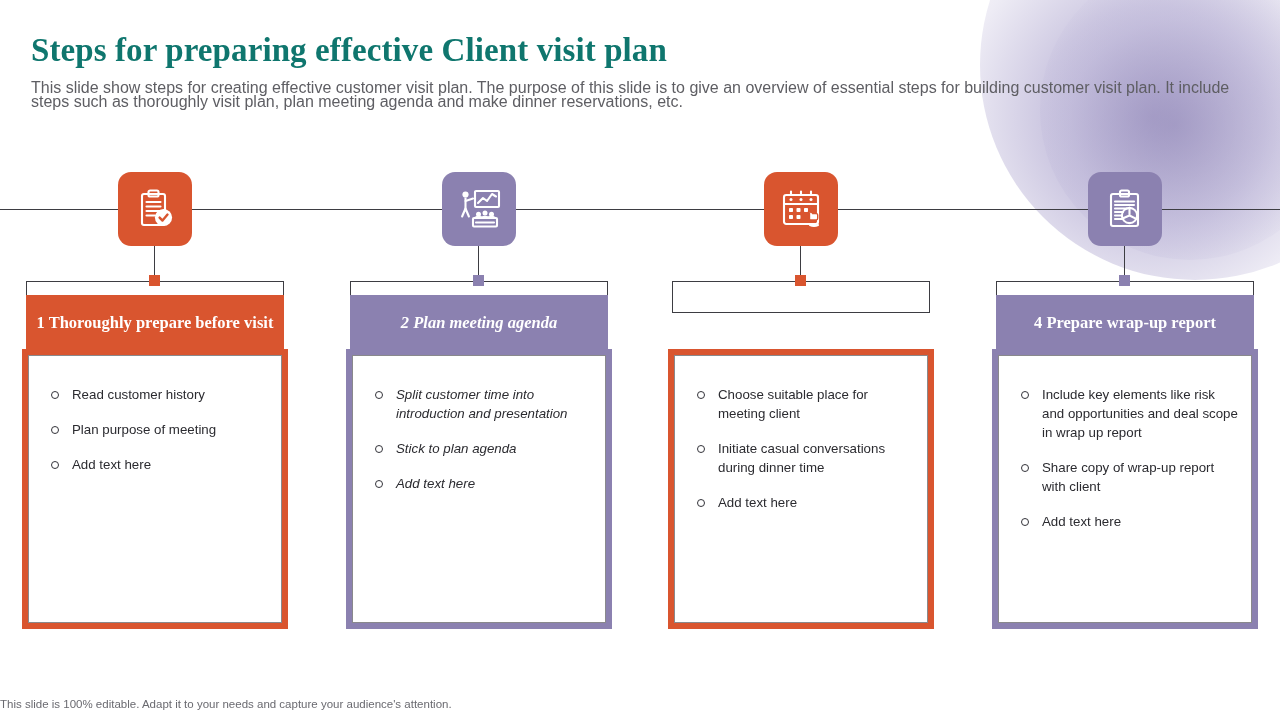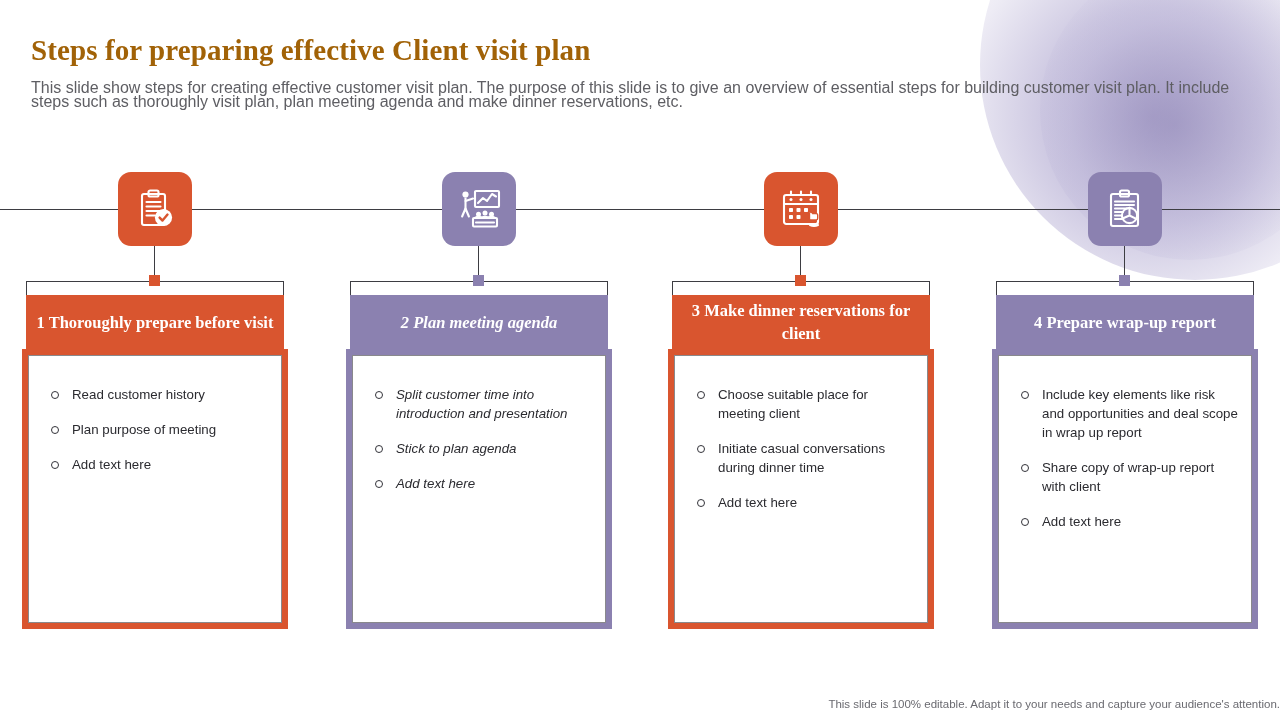--- a/index.html
+++ b/index.html
@@ -46,23 +46,23 @@
     z-index: 0;
   }
 
   
   .slide-title {
     position: absolute;
     left: 31px;
     top: 29px;
     font-family: "Liberation Serif", serif;
     font-weight: bold;
-    font-size: 29px;
+    font-size: 33px;
     line-height: 42px;
-    color: #a16207;
+    color: #0f766e;
     letter-spacing: 0.1px;
     z-index: 3;
   }
   .slide-subtitle {
     position: absolute;
     left: 31px;
     top: 81px;
     width: 1215px;
     font-size: 16px;
     line-height: 14px;
@@ -209,21 +209,21 @@
     border-radius: 50%;
     background: transparent;
   }
 
   
   .footer-note {
     position: absolute;
     left: 0;
     right: 0;
     top: 698px;
-    text-align: right;
+    text-align: left;
     font-size: 11.5px;
     color: #6a6a70;
     z-index: 3;
   }
 </style>
 </head>
 <body>
 
 <div class="corner-glow"></div>
 <div class="corner-glow2"></div>
@@ -310,23 +310,20 @@
         <rect x="10" y="28" width="4" height="4" rx="0.7"></rect>
         <rect x="17.5" y="28" width="4" height="4" rx="0.7"></rect>
       </g>
       <path d="M30.5 25.5 v6.2 q0 1.2 1.2 1.2 h5.6 q1.4 0 1.4 -1.6 v-3.4 q0 -1.3 -1.3 -1.3 h-4.3" fill="#ffffff" stroke="#D9552F" stroke-width="1.4"></path>
       <path d="M31 38 q4 2 8 0" stroke="#ffffff" fill="none" stroke-width="2.1" stroke-linecap="round" stroke-linejoin="round"></path>
     </svg>
       </div>
       <div class="stem"></div>
       <div class="stem-node" style="background: rgb(217, 85, 47);"></div>
       <div class="outline-box"></div>
-      <div class="head-band" style="background: rgb(217, 85, 47);">
-        <div class="head-text">3 Make dinner reservations for client</div>
-      </div>
       <div class="body-card" style="border-color: rgb(217, 85, 47);">
         <div class="inner-line"></div>
         <ul class="bullets">
           <li>Choose suitable place for meeting client</li>
           <li>Initiate casual conversations during dinner time</li>
           <li>Add text here</li>
         </ul>
       </div>
     </div>
     <div class="col c3">

